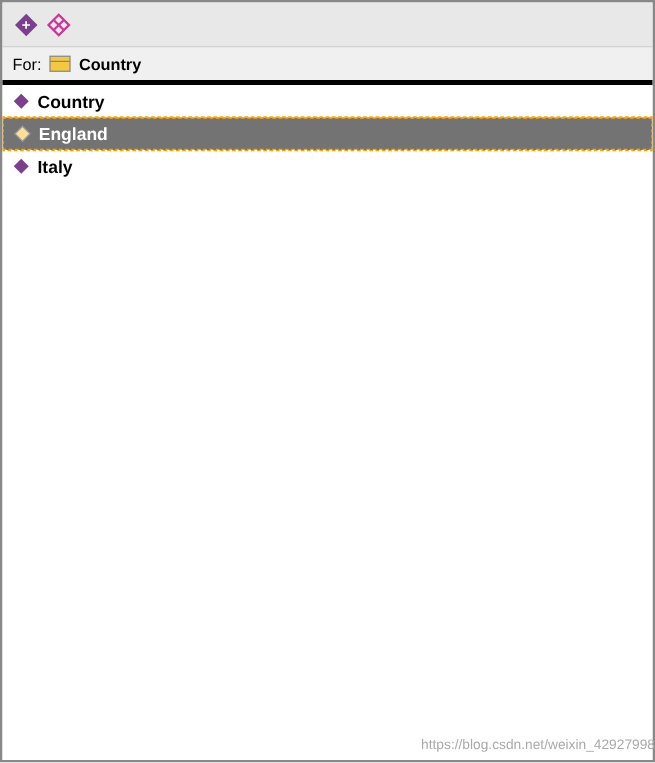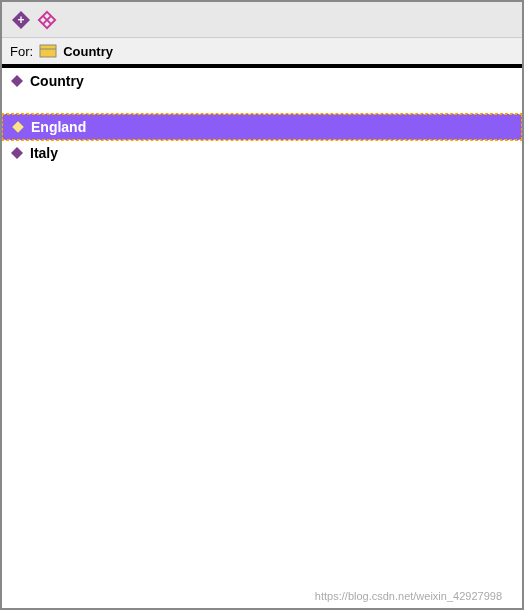--- a/index.html
+++ b/index.html
@@ -137,33 +137,32 @@
       gap: 6px;
       padding: 3px 8px;
       cursor: pointer;
       font-family: Arial, sans-serif;
       font-size: 14px;
       color: #000;
       min-height: 26px;
     }
 
     .list-item.selected {
-      background: #8b5cf6;
+      background: #737373;
       color: #fff;
-      margin-top: 20px;
     }
 
     .item-label {
       font-weight: bold;
     }
 
     .watermark {
       position: absolute;
       bottom: 8px;
-      right: 22px;
+      right: 0;
       font-size: 11px;
       color: #aaa;
       font-family: Arial, sans-serif;
     }
 
     .window-container {
       position: relative;
       width: 524px;
       height: 610px;
     }

